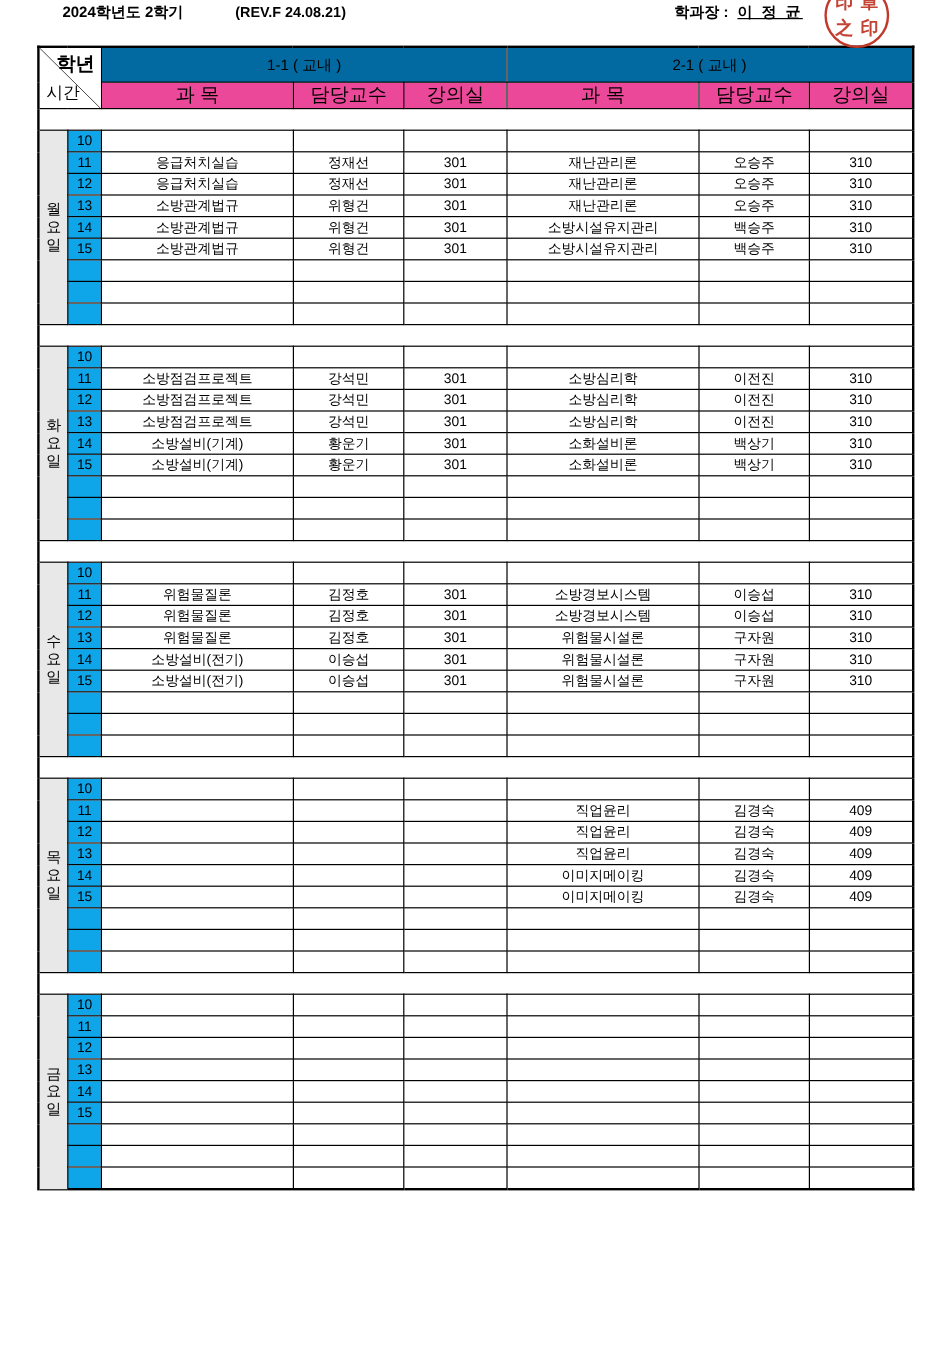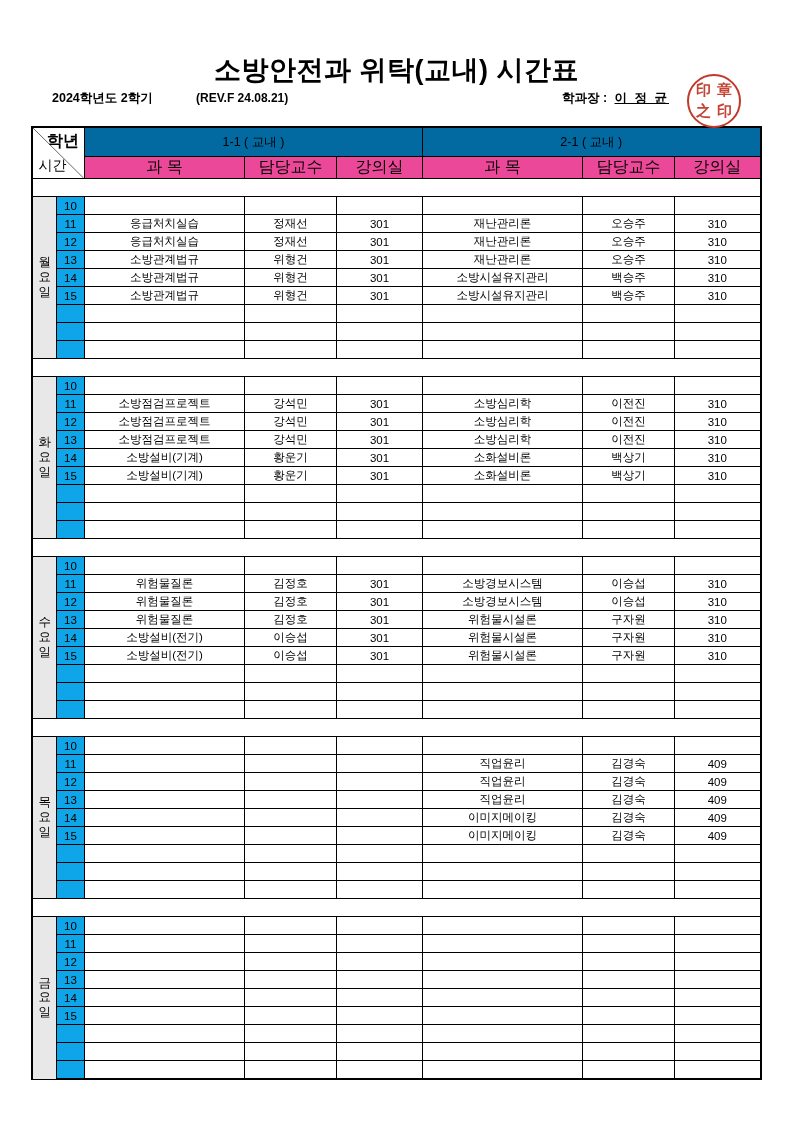--- a/index.html
+++ b/index.html
@@ -168,21 +168,20 @@
   .thick-left { border-left: 2px solid #000 !important; }
   .thick-right { border-right: 2px solid #000 !important; }
   .thick-top { border-top: 2px solid #000 !important; }
   .thick-bottom { border-bottom: 2px solid #000 !important; }
 </style>
 </head>
 <body>
 
 <div class="page">
 
-  <div class="title">소방안전과 위탁(교내) 시간표</div>
 
   <div class="subrow">
     <span class="sub-left">2024학년도 2학기</span>
     <span class="sub-rev">(REV.F 24.08.21)</span>
     <span class="sub-right">
       <span>학과장 :</span>
       <span class="name">이 정 균</span>
     </span>
     <span class="stamp">
       <span class="glyphs">

